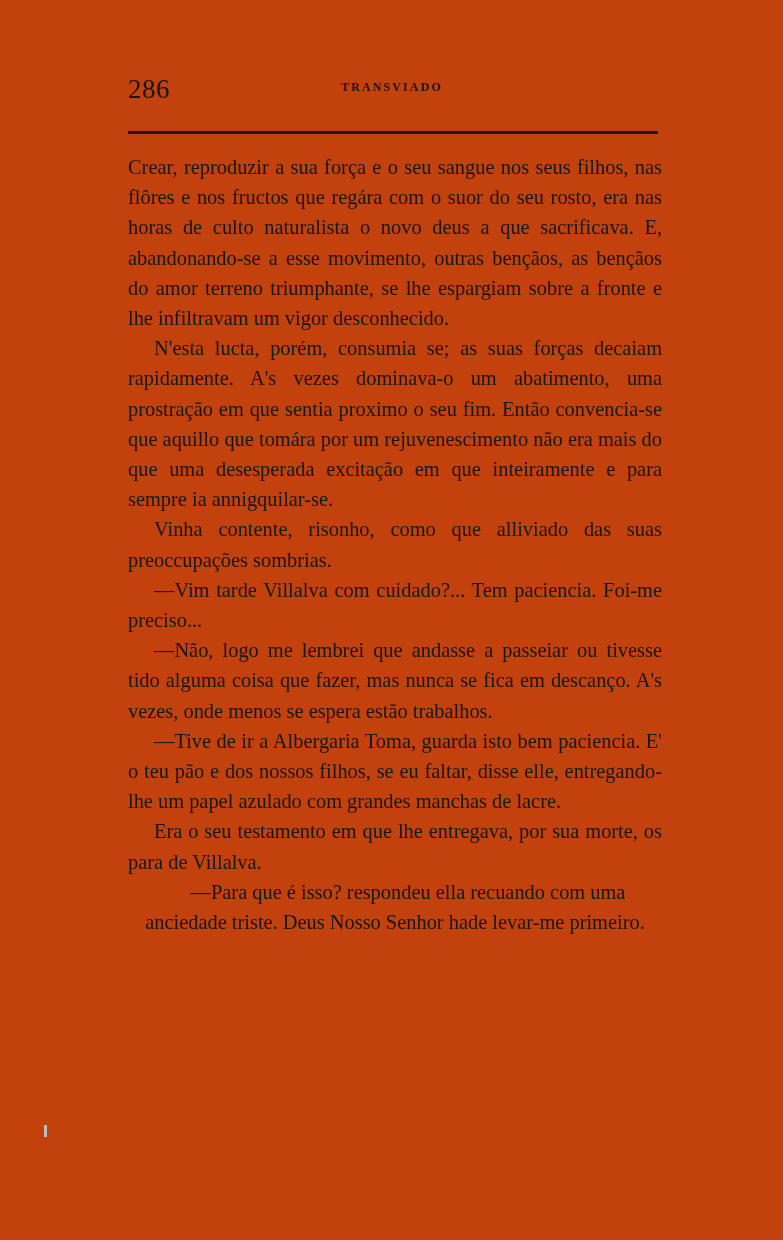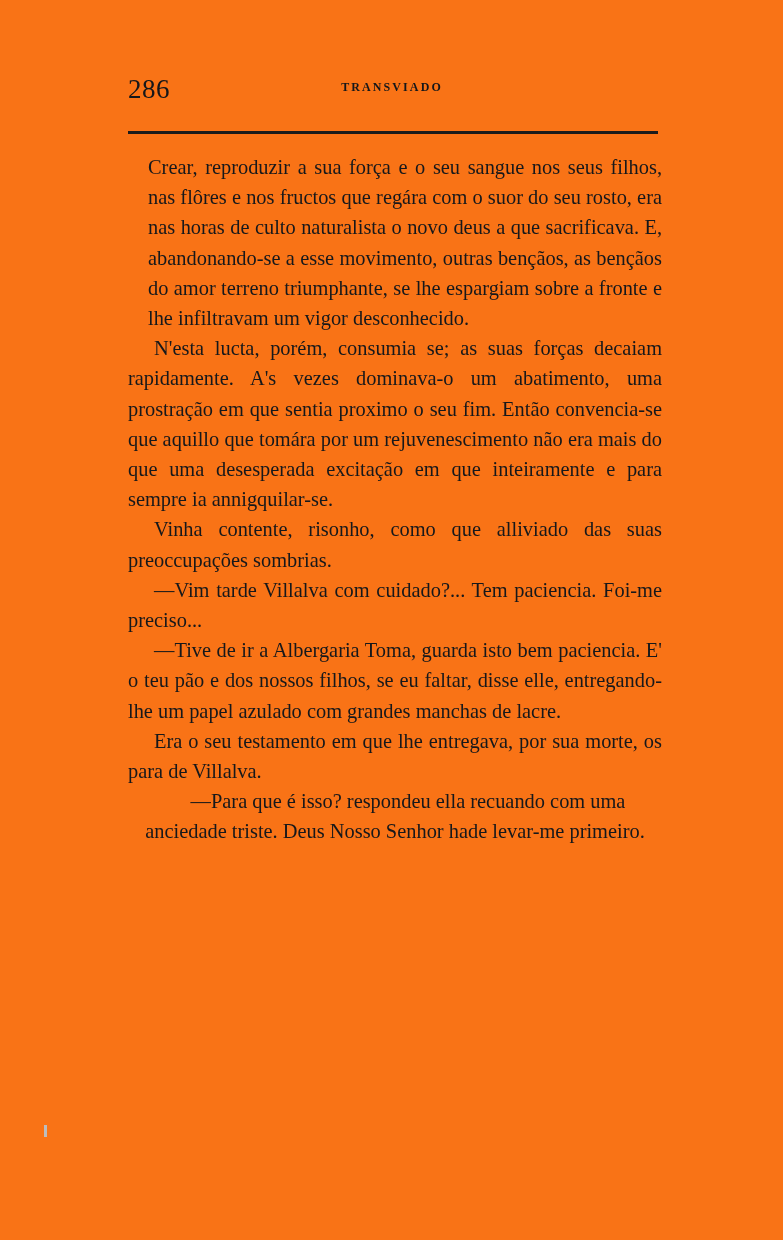--- a/index.html
+++ b/index.html
@@ -14,21 +14,21 @@
     color: #1a1a1a;
     position: relative;
     overflow: hidden;
   }
   .page {
     position: absolute;
     left: 0;
     top: 0;
     width: 783px;
     height: 1240px;
-    background: #f97316;
+    background: #c2410c;
   }
   .header {
     position: absolute;
     left: 128px;
     top: 74px;
     width: 528px;
     height: 30px;
   }
   .folio {
     position: absolute;
@@ -70,21 +70,20 @@
     color: #16181b;
     font-family: "Liberation Serif", serif;
   }
   .body-text p {
     margin: 0;
     text-indent: 26px;
     text-align: justify;
   }
   .body-text p.noindent {
     text-indent: 0;
-    margin-left: 20px;
   }
   .body-text p:last-child {
     text-align: center;
   }
   
   .edge-mark {
     position: absolute;
     left: 44px;
     top: 1125px;
     width: 3px;
@@ -102,20 +101,21 @@
     <div class="running-head">TRANSVIADO</div>
   </div>
 
   <div class="rule"></div>
 
   <div class="body-text">
     <p class="noindent">Crear, reproduzir a sua força e o seu sangue nos seus filhos, nas flôres e nos fructos que regára com o suor do seu rosto, era nas horas de culto naturalista o novo deus a que sacrificava. E, abandonando-se a esse movimento, outras bençãos, as bençãos do amor terreno triumphante, se lhe espargiam sobre a fronte e lhe infiltravam um vigor desconhecido.</p>
     <p>N'esta lucta, porém, consumia se; as suas forças decaiam rapidamente. A's vezes dominava-o um abatimento, uma prostração em que sentia proximo o seu fim. Então convencia-se que aquillo que tomára por um rejuvenescimento não era mais do que uma desesperada excitação em que inteiramente e para sempre ia annigquilar-se.</p>
     <p>Vinha contente, risonho, como que alliviado das suas preoccupações sombrias.</p>
     <p>—Vim tarde  Villalva com cuidado?... Tem paciencia. Foi-me preciso...</p>
+    <p>—Não, logo me lembrei que andasse a passeiar ou tivesse tido alguma coisa que fazer, mas nunca se fica em descanço. A's vezes, onde menos se espera estão trabalhos.</p>
     <p>—Tive de ir a Albergaria  Toma, guarda isto bem paciencia. E' o teu pão e dos nossos filhos, se eu faltar, disse elle, entregando-lhe um papel azulado com grandes manchas de lacre.</p>
     <p>Era o seu testamento em que lhe entregava, por sua morte, os para de Villalva.</p>
     <p>—Para que é isso? respondeu ella recuando com uma anciedade triste. Deus Nosso Senhor hade levar-me primeiro.</p>
   </div>
 
   <div class="edge-mark"></div>
 
 </div>
 
 </body></html>

